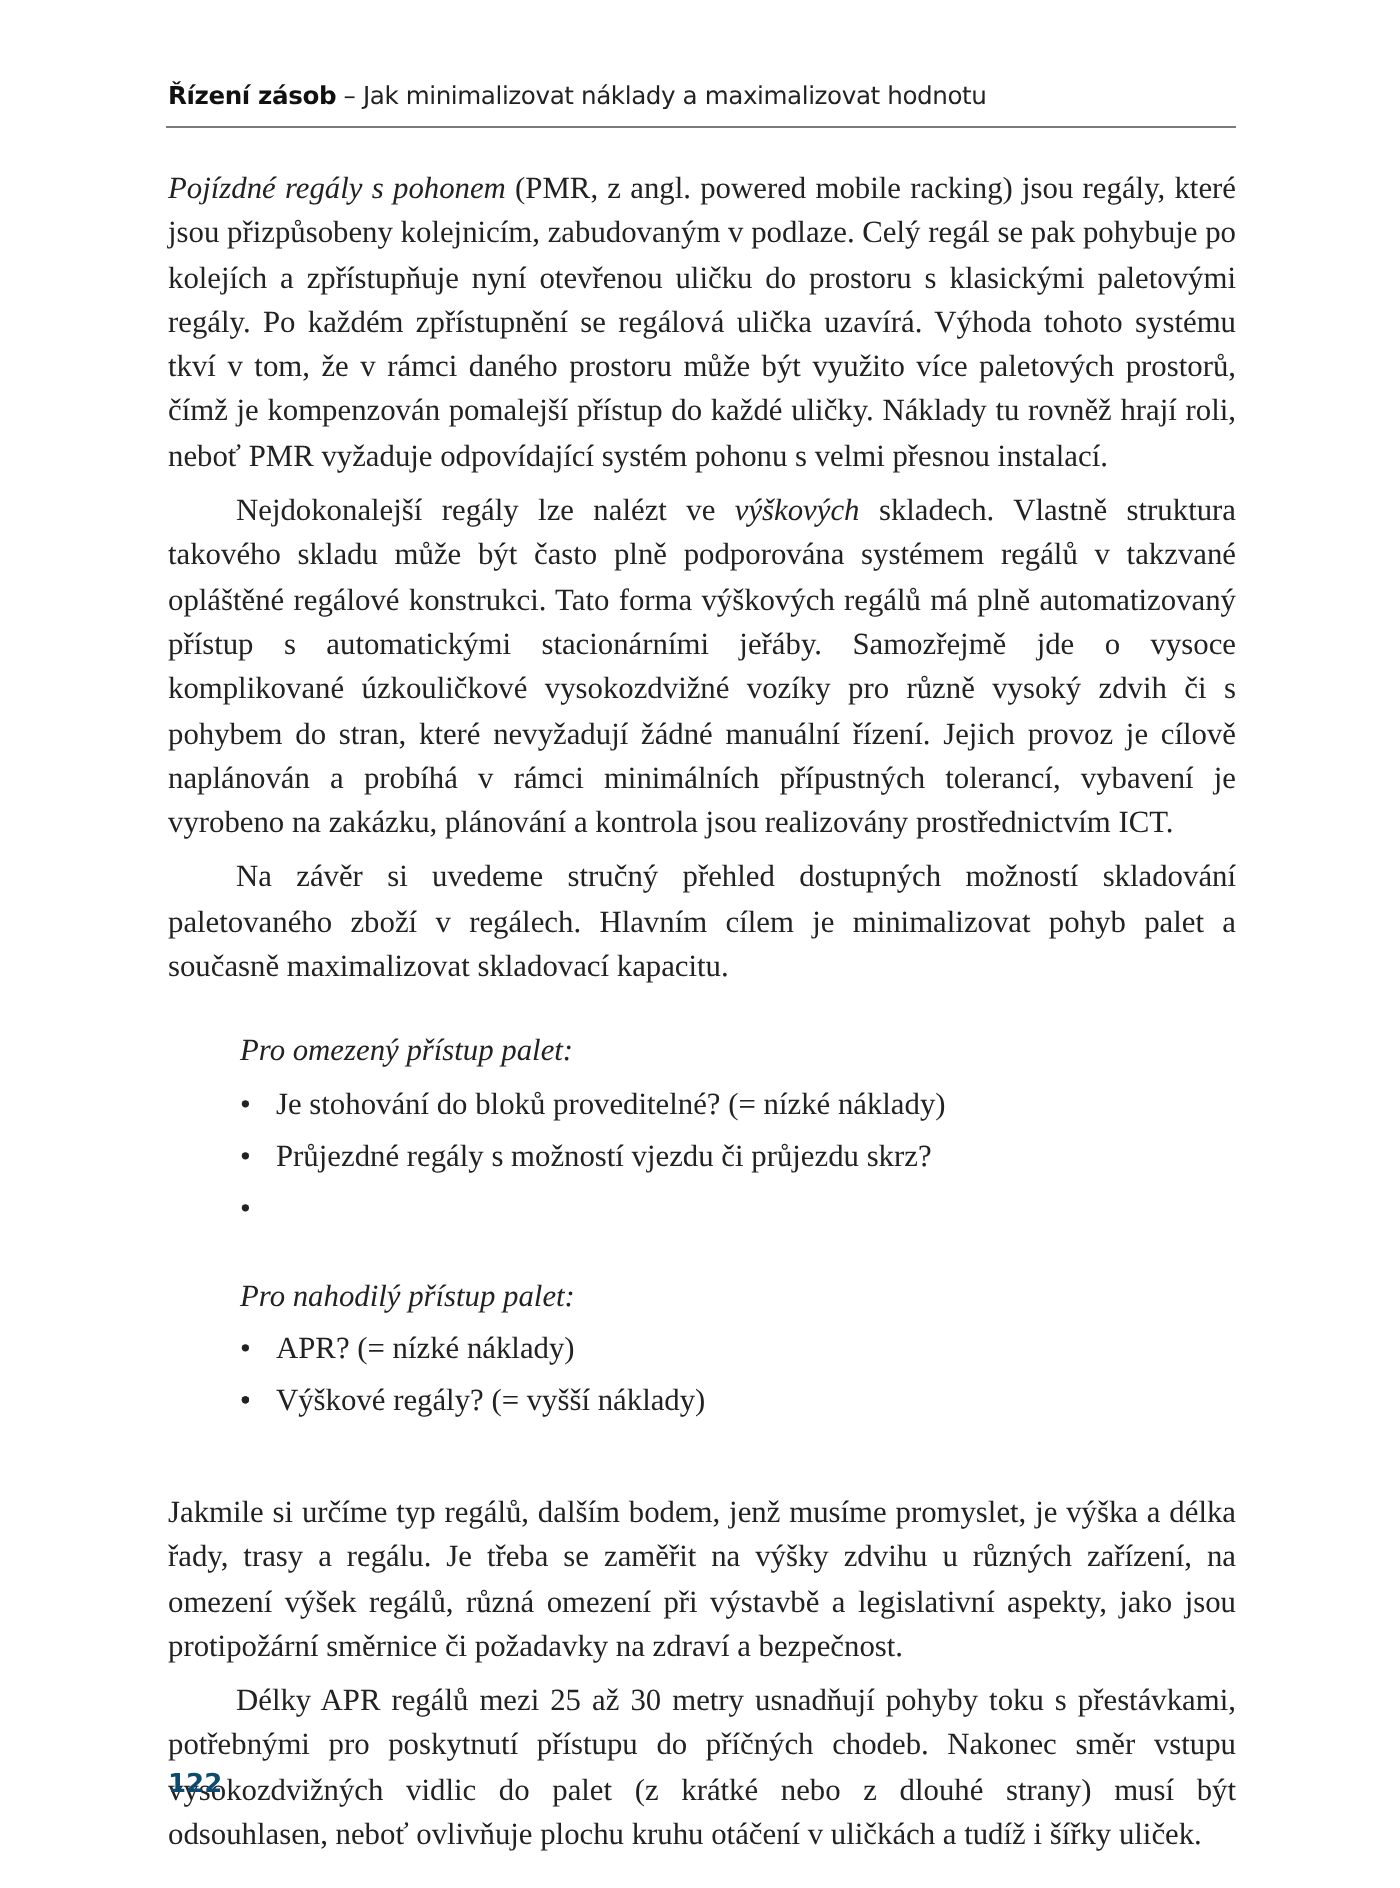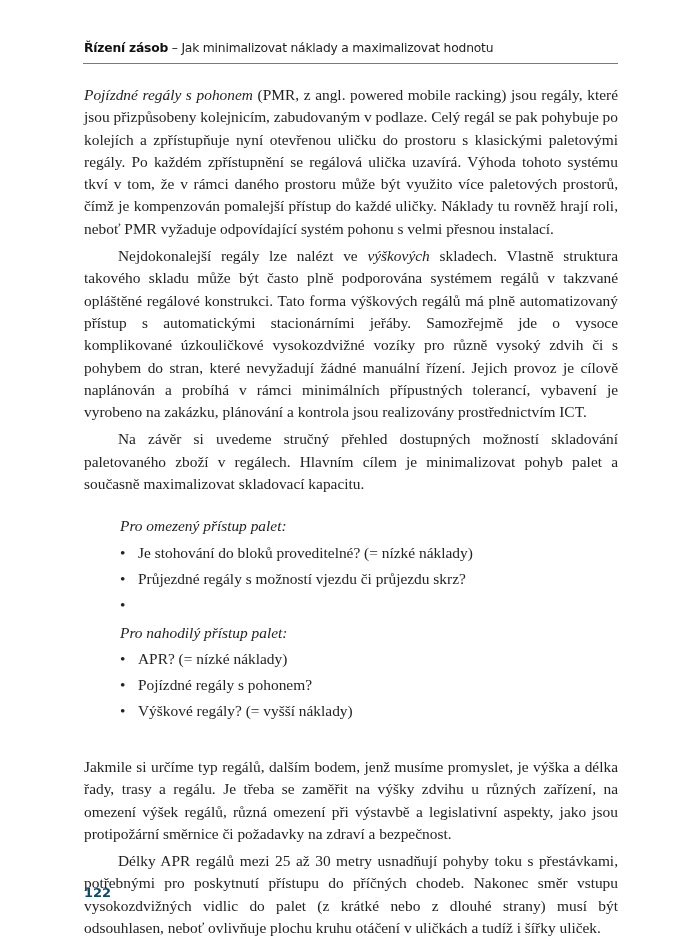--- a/index.html
+++ b/index.html
@@ -50,25 +50,25 @@
 
     <div class="list-block" style="margin-top:20px;">
       <p class="list-title" style="margin-bottom:2px;">Pro omezený přístup palet:</p>
       <ul class="bullets">
         <li><span class="dot">•</span><span>Je stohování do bloků proveditelné? (= nízké náklady)</span></li>
         <li><span class="dot">•</span><span>Průjezdné regály s možností vjezdu či průjezdu skrz?</span></li>
         <li><span class="dot">•</span></li>
       </ul>
     </div>
 
-    <div class="list-block" style="margin-top:30px;">
+    <div class="list-block" style="margin-top:46px;">
       <p class="list-title" style="margin-bottom:2px;">Pro nahodilý přístup palet:</p>
       <ul class="bullets">
         <li><span class="dot">•</span><span>APR? (= nízké náklady)</span></li>
-        <li><span class="dot">•</span><span>Pojízdné regály s pohonem?</span></li>
+        <li><span class="dot">•</span></li>
         <li><span class="dot">•</span><span>Výškové regály? (= vyšší náklady)</span></li>
       </ul>
     </div>
 
     <p style="margin-top:32px;">Jakmile si určíme typ regálů, dalším bodem, jenž musíme promyslet, je výška a délka řady, trasy a regálu. Je třeba se zaměřit na výšky zdvihu u různých zařízení, na omezení výšek regálů, různá omezení při výstavbě a legislativní aspekty, jako jsou protipožární směrnice či požadavky na zdraví a bezpečnost.</p>
 
     <p class="indent">Délky APR regálů mezi 25 až 30 metry usnadňují pohyby toku s přestávkami, potřebnými pro poskytnutí přístupu do příčných chodeb. Nakonec směr vstupu vysokozdvižných vidlic do palet (z krátké nebo z dlouhé strany) musí být odsouhlasen, neboť ovlivňuje plochu kruhu otáčení v uličkách a tudíž i šířky uliček.</p>
   </div>
 
   <div class="folio">122</div>

